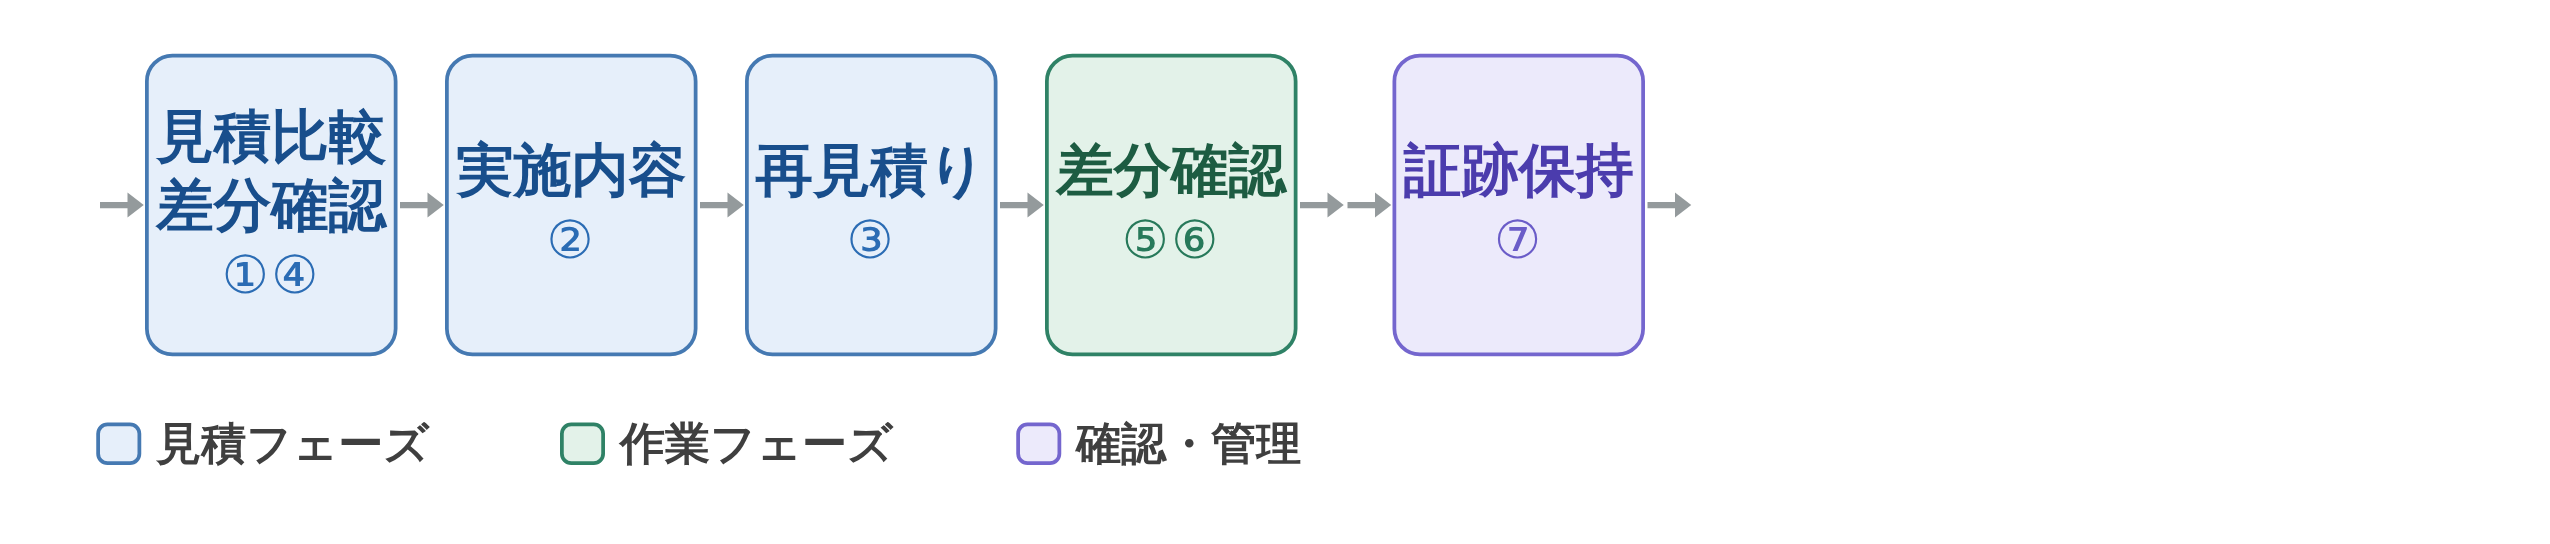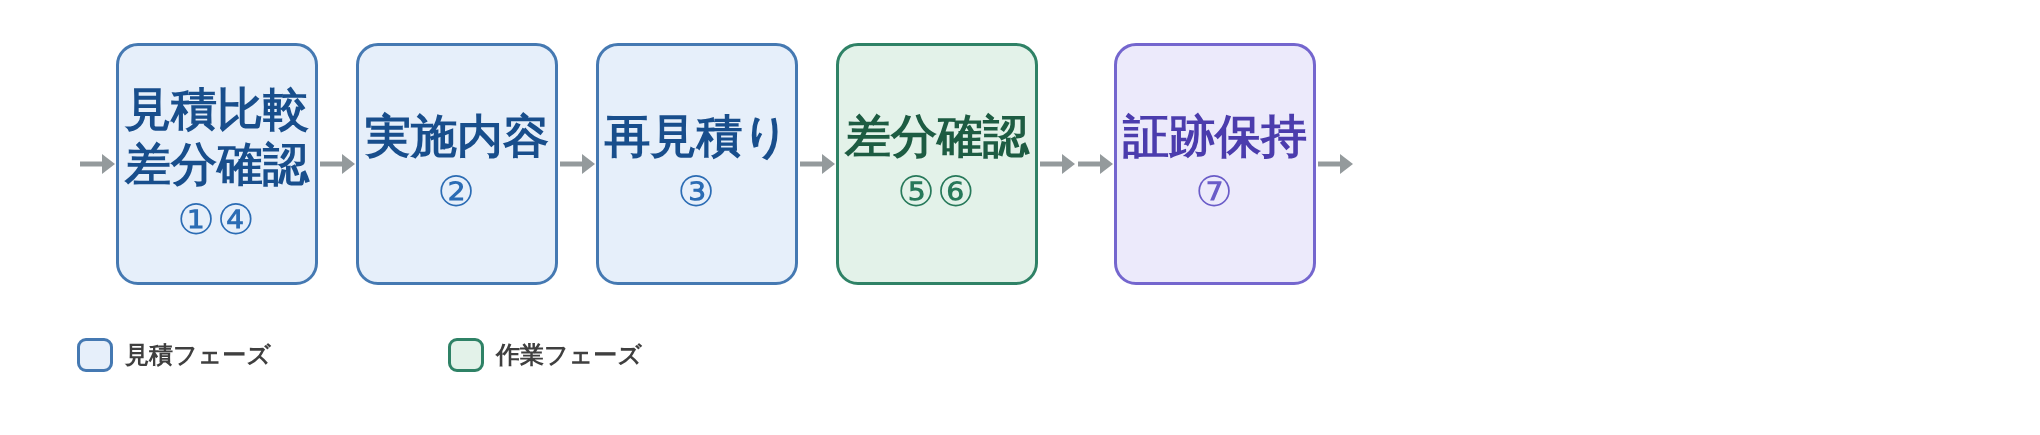--- a/index.html
+++ b/index.html
@@ -92,21 +92,21 @@
     height: 34px;
     box-sizing: border-box;
     border: 3px solid;
     border-radius: 9px;
     flex: 0 0 auto;
   }
   .swatch.phase-estimate { background: var(--estimate-fill); border-color: var(--estimate-border); }
   .swatch.phase-work     { background: var(--work-fill);     border-color: var(--work-border); }
   .swatch.phase-review   { background: var(--review-fill);   border-color: var(--review-border); }
   .legend-label {
-    font-size: 24px;
+    font-size: 36px;
     font-weight: 600;
     color: var(--legend-text);
     line-height: 36px;
     white-space: nowrap;
   }
 </style>
 </head>
 <body style="background: rgb(255, 255, 255);">
 
 <div class="canvas">
@@ -196,14 +196,18 @@
   <div class="legend-item" style="left:77px">
     <span class="swatch phase-estimate"></span>
     <span class="legend-label">見積フェーズ</span>
   </div>
 
   <div class="legend-item" style="left:448px">
     <span class="swatch phase-work"></span>
     <span class="legend-label">作業フェーズ</span>
   </div>
 
+  <div class="legend-item" style="left:813px">
+    <span class="swatch phase-review"></span>
+    <span class="legend-label">確認・管理</span>
+  </div>
 
 </div>
 
 </body></html>

